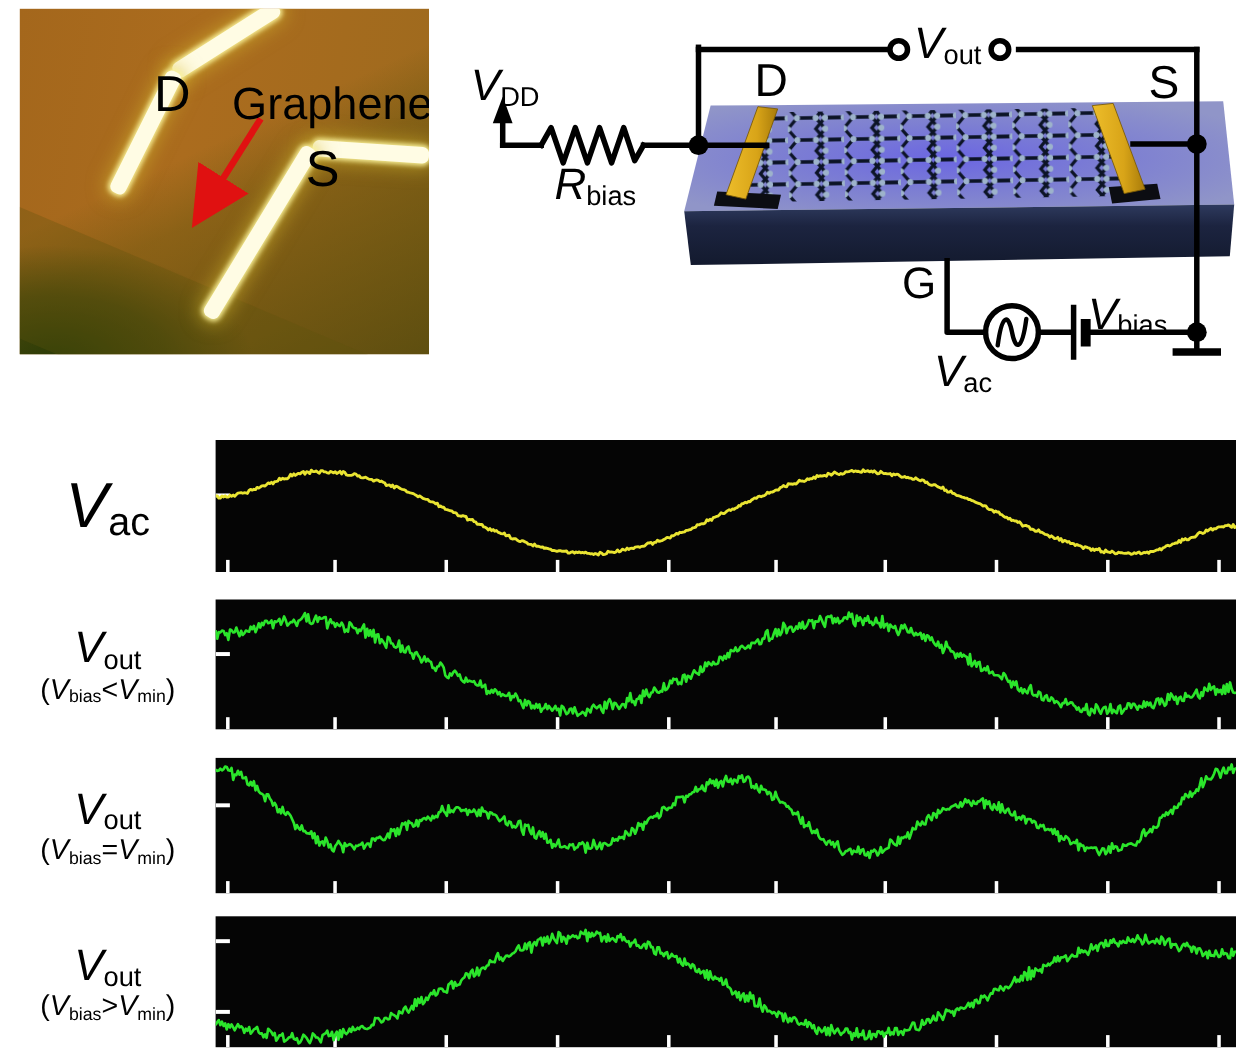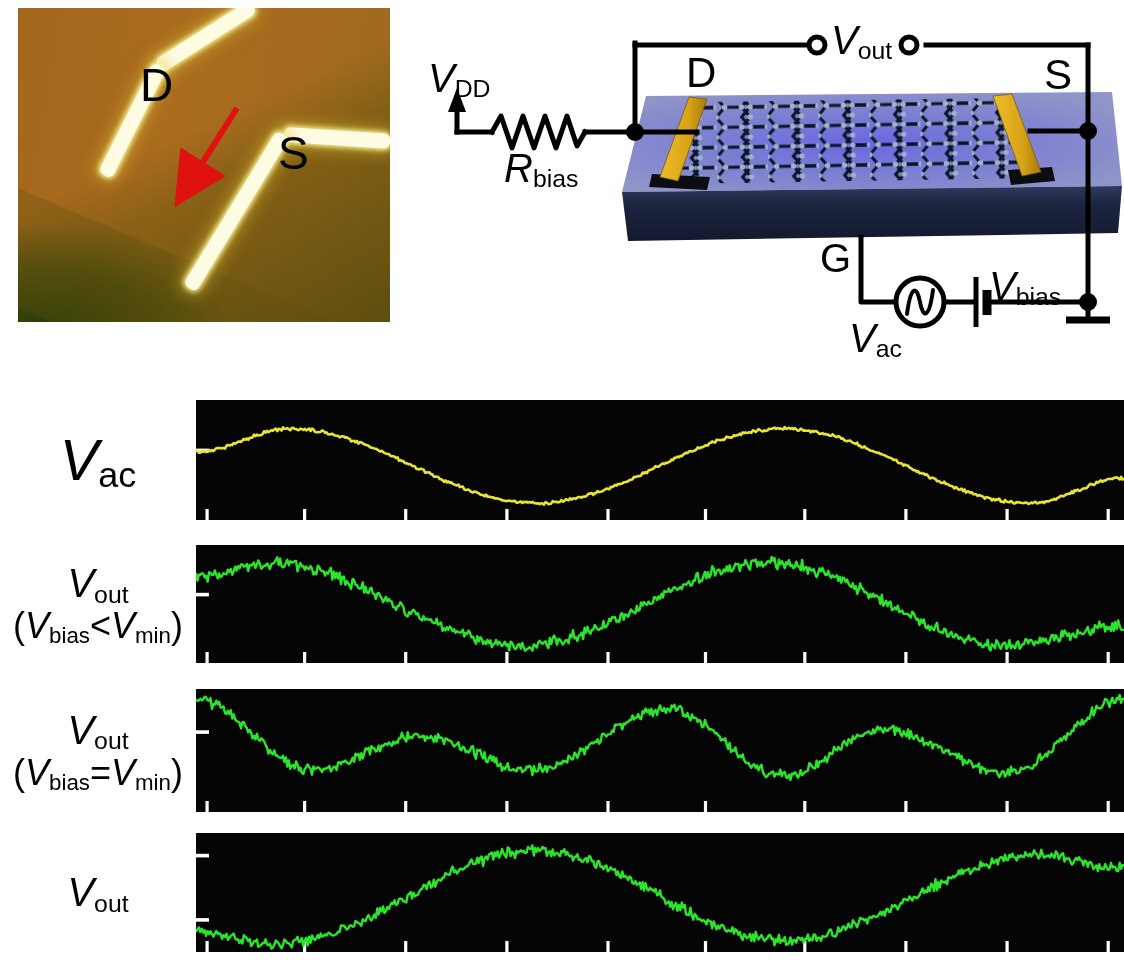--- a/index.html
+++ b/index.html
@@ -25,21 +25,21 @@
   .tk-i{font-style:italic;}
   .tk-n{font-style:normal;}
   .tk-sub{font-style:normal;font-size:62%;position:relative;top:.22em;letter-spacing:0;}
   
   .scope{position:absolute;left:196px;width:928px;background:#050505;}
   .scope svg{display:block;}
   .slabel{position:absolute;left:0;width:196px;display:flex;flex-direction:column;
            align-items:center;justify-content:center;text-align:center;line-height:1.12;}
   .slabel .l1{font-size:40px;}
   .slabel.big .l1{font-size:58px;}
-  .slabel .l2{font-size:36px;white-space:nowrap;}
+  .slabel .l2{font-size:26px;white-space:nowrap;}
 </style>
 </head>
 <body>
 
 <div class="fig">
 
   <div class="micro">
     <div class="m-shade" style="left:-40px;top:168px;width:470px;height:110px;transform:rotate(23deg);"></div>
     <div class="m-bar" style="left:235px;top:-9px;width:112px;transform:rotate(147.6deg);"></div>
     <div class="m-bar" style="left:142px;top:50px;width:123px;transform:rotate(116.6deg);"></div>
@@ -47,20 +47,21 @@
     <div class="m-bar" style="left:265px;top:119px;width:180px;transform:rotate(121.3deg);"></div>
     <svg class="m-arrow" width="372" height="314">
       <defs>
         <marker id="ah" markerWidth="9" markerHeight="9" refX="6" refY="4.5" orient="auto">
           <path d="M0,0 L9,4.5 L0,9 z" fill="#e01111"></path>
         </marker>
       </defs>
       <line x1="219" y1="100" x2="166" y2="184" stroke="#e01111" stroke-width="6" marker-end="url(#ah)"></line>
     </svg>
     <span class="m-lbl" style="left:122px;top:54px;font-size:46px;">D</span>
+    <span class="m-lbl" style="left:193px;top:66px;font-size:41px;">Graphene</span>
     <span class="m-lbl" style="left:260px;top:122px;font-size:46px;">S</span>
   </div>
 
   <div class="circ-wrap">
     <svg width="1124" height="398" viewBox="0 0 1124 398">
       <defs>
         <radialGradient id="glowG" cx="48%" cy="52%" r="62%">
           <stop offset="0%" stop-color="#6b66e2"></stop>
           <stop offset="50%" stop-color="#7d7fd2"></stop>
           <stop offset="100%" stop-color="#9095c8"></stop>
@@ -218,20 +219,21 @@
         <rect x="708.3" y="112" width="3.2" height="11" fill="#ffffff"></rect>
         <rect x="809.5" y="112" width="3.2" height="11" fill="#ffffff"></rect>
         <rect x="910.6" y="112" width="3.2" height="11" fill="#ffffff"></rect>
         <rect x="0" y="41.3" width="13" height="3.6" fill="#ffffff"></rect>
         <path d="M0.0,10.4L1.5,11.9L2.9,11.5L4.3,9.8L5.8,11.3L7.3,10.2L8.7,7.8L10.1,8.2L11.6,11.3L13.1,11.7L14.5,9.1L16.0,20.0L17.4,15.2L18.9,15.6L20.3,11.7L21.8,15.2L23.2,12.8L24.6,18.5L26.1,18.4L27.5,17.5L29.0,24.1L30.5,25.0L31.9,21.8L33.3,25.1L34.8,21.2L36.3,29.5L37.7,25.5L39.2,30.4L40.6,32.1L42.0,32.6L43.5,33.7L45.0,39.4L46.4,33.2L47.8,33.1L49.3,36.9L50.8,39.0L52.2,43.3L53.7,40.9L55.1,43.5L56.5,49.4L58.0,46.7L59.4,50.4L60.9,44.6L62.3,50.2L63.8,51.8L65.3,49.2L66.7,50.7L68.2,52.6L69.6,55.7L71.1,59.1L72.5,64.7L73.9,61.0L75.4,63.9L76.8,65.3L78.3,61.4L79.8,66.6L81.2,66.4L82.7,68.4L84.1,68.6L85.6,69.0L87.0,66.7L88.4,72.9L89.9,68.4L91.3,77.6L92.8,71.4L94.3,79.7L95.7,76.7L97.2,75.9L98.6,79.6L100.1,72.4L101.5,75.5L102.9,81.4L104.4,78.6L105.8,83.7L107.3,85.0L108.8,80.1L110.2,78.3L111.7,75.4L113.1,77.9L114.6,79.9L116.0,85.7L117.4,77.4L118.9,80.1L120.4,79.2L121.8,78.3L123.3,79.1L124.7,80.9L126.1,83.1L127.6,79.8L129.1,80.1L130.5,79.1L131.9,78.8L133.4,77.0L134.9,82.4L136.3,79.9L137.8,77.9L139.2,77.8L140.6,80.9L142.1,73.4L143.6,73.3L145.0,75.3L146.4,72.7L147.9,72.7L149.4,71.6L150.8,73.4L152.3,74.7L153.7,74.6L155.1,72.4L156.6,68.8L158.1,72.7L159.5,64.6L160.9,66.4L162.4,64.9L163.9,70.9L165.3,64.1L166.8,69.5L168.2,64.5L169.6,59.4L171.1,60.5L172.6,58.7L174.0,65.4L175.4,57.3L176.9,59.0L178.4,59.5L179.8,62.5L181.3,61.6L182.7,56.6L184.1,62.2L185.6,56.5L187.1,57.2L188.5,55.2L189.9,54.7L191.4,56.0L192.9,53.4L194.3,54.9L195.8,56.8L197.2,52.7L198.6,54.8L200.1,52.8L201.6,53.9L203.0,49.4L204.4,49.1L205.9,43.8L207.4,48.3L208.8,49.9L210.3,52.6L211.7,43.1L213.1,49.5L214.6,47.8L216.1,49.2L217.5,46.3L218.9,44.9L220.4,44.9L221.9,45.8L223.3,48.4L224.8,47.4L226.2,47.8L227.6,46.6L229.1,51.8L230.6,47.4L232.0,49.2L233.5,49.0L234.9,46.9L236.4,49.4L237.8,52.9L239.3,47.2L240.7,52.5L242.1,45.2L243.6,48.8L245.0,48.5L246.5,49.8L248.0,55.0L249.4,49.5L250.9,49.8L252.3,51.5L253.8,51.5L255.2,52.4L256.6,55.1L258.1,57.5L259.5,56.4L261.0,55.0L262.5,53.2L263.9,60.1L265.4,61.3L266.8,57.7L268.3,58.5L269.7,63.2L271.1,61.9L272.6,63.4L274.0,61.7L275.5,57.6L277.0,57.2L278.4,66.0L279.9,69.8L281.3,60.7L282.8,61.6L284.2,60.9L285.6,66.2L287.1,69.4L288.5,63.2L290.0,72.5L291.5,73.3L292.9,69.1L294.4,66.6L295.8,71.5L297.3,67.5L298.7,73.4L300.1,69.0L301.6,77.1L303.0,76.6L304.5,74.5L306.0,81.7L307.4,78.4L308.9,80.3L310.3,77.9L311.8,74.2L313.2,81.0L314.6,81.3L316.1,80.8L317.5,80.2L319.0,81.6L320.5,82.2L321.9,78.7L323.4,79.3L324.8,78.5L326.3,83.3L327.7,81.6L329.1,81.3L330.6,77.6L332.0,78.4L333.5,76.7L335.0,78.7L336.4,86.1L337.9,77.1L339.3,82.4L340.8,82.6L342.2,81.5L343.6,74.6L345.1,79.5L346.5,82.8L348.0,80.5L349.5,77.1L350.9,83.0L352.4,77.9L353.8,77.4L355.3,78.4L356.7,79.7L358.1,79.3L359.6,78.4L361.0,73.1L362.5,75.3L364.0,73.8L365.4,75.2L366.9,71.7L368.3,72.8L369.8,71.9L371.2,73.6L372.6,66.6L374.1,68.2L375.5,70.4L377.0,70.3L378.5,63.7L379.9,65.1L381.4,68.9L382.8,65.3L384.3,59.2L385.7,61.6L387.1,60.0L388.6,65.3L390.0,58.2L391.5,59.6L393.0,56.3L394.4,54.6L395.9,53.5L397.3,54.4L398.8,52.8L400.2,53.1L401.6,50.3L403.1,54.7L404.5,52.8L406.0,45.3L407.5,44.6L408.9,46.0L410.4,47.5L411.8,45.4L413.3,45.4L414.7,45.1L416.1,41.4L417.6,43.0L419.0,35.7L420.5,35.6L422.0,35.7L423.4,35.3L424.9,35.2L426.3,40.4L427.8,34.4L429.2,35.3L430.6,33.2L432.1,33.0L433.5,31.2L435.0,31.0L436.5,26.4L437.9,30.5L439.4,28.5L440.8,28.3L442.3,25.1L443.7,29.3L445.1,30.1L446.6,22.2L448.0,24.0L449.5,19.6L451.0,23.0L452.4,20.8L453.9,25.4L455.3,19.8L456.8,27.1L458.2,22.1L459.6,21.0L461.1,25.9L462.5,20.2L464.0,16.4L465.5,21.5L466.9,21.9L468.3,19.0L469.8,23.9L471.3,19.7L472.7,20.3L474.2,22.4L475.6,16.5L477.0,18.1L478.5,15.8L480.0,21.8L481.4,21.0L482.8,17.6L484.3,17.0L485.8,19.1L487.2,27.0L488.7,25.7L490.1,27.7L491.5,24.0L493.0,28.9L494.5,31.4L495.9,25.4L497.3,28.7L498.8,28.7L500.3,29.4L501.7,33.0L503.2,31.0L504.6,32.3L506.0,38.2L507.5,37.5L509.0,30.9L510.4,35.5L511.8,37.9L513.3,40.6L514.8,40.1L516.2,40.8L517.7,41.5L519.1,44.4L520.5,43.8L522.0,46.2L523.5,47.2L524.9,51.4L526.3,50.1L527.8,51.2L529.3,49.2L530.7,55.4L532.2,59.8L533.6,53.9L535.0,63.0L536.5,61.3L538.0,61.8L539.4,58.4L540.8,64.3L542.3,68.3L543.8,66.5L545.2,68.2L546.7,65.2L548.1,70.9L549.5,73.4L551.0,74.2L552.5,73.9L553.9,76.6L555.3,78.8L556.8,75.9L558.3,75.3L559.7,78.8L561.2,76.6L562.6,81.2L564.0,78.0L565.5,75.8L567.0,83.4L568.4,85.8L569.8,88.2L571.3,87.1L572.8,84.8L574.2,84.6L575.7,83.2L577.1,82.6L578.5,87.6L580.0,84.4L581.5,85.3L582.9,85.6L584.3,80.7L585.8,87.1L587.3,83.6L588.7,83.0L590.2,88.3L591.6,88.8L593.0,85.7L594.5,90.9L596.0,84.5L597.4,85.2L598.8,83.3L600.3,84.9L601.8,88.7L603.2,86.5L604.7,81.2L606.1,86.1L607.5,84.6L609.0,83.0L610.5,82.3L611.9,81.7L613.3,74.2L614.8,75.4L616.3,77.8L617.7,79.0L619.2,79.6L620.6,71.8L622.0,78.1L623.5,72.5L625.0,72.9L626.4,71.6L627.8,72.2L629.3,67.8L630.8,73.3L632.2,69.0L633.7,63.7L635.1,64.9L636.5,64.7L638.0,57.9L639.5,60.4L640.9,61.3L642.3,57.9L643.8,60.2L645.3,60.5L646.7,54.2L648.2,52.0L649.6,54.5L651.0,56.6L652.5,50.2L654.0,51.2L655.4,54.3L656.8,47.3L658.3,50.1L659.8,48.6L661.2,45.7L662.7,46.6L664.1,47.2L665.5,46.5L667.0,46.8L668.5,44.6L669.9,43.9L671.3,43.3L672.8,42.3L674.3,44.6L675.7,45.0L677.2,40.3L678.6,44.2L680.0,41.4L681.5,37.5L683.0,40.4L684.4,38.6L685.8,41.0L687.3,43.6L688.8,39.1L690.2,41.6L691.7,41.9L693.1,39.4L694.5,39.6L696.0,37.8L697.5,36.8L698.9,45.7L700.3,38.5L701.8,42.0L703.3,39.6L704.7,45.2L706.2,47.2L707.6,42.2L709.0,45.0L710.5,47.2L712.0,40.4L713.4,49.6L714.8,42.2L716.3,48.2L717.8,49.9L719.2,47.2L720.7,46.2L722.1,50.3L723.5,52.0L725.0,52.2L726.5,48.8L727.9,56.4L729.3,54.3L730.8,53.9L732.3,56.1L733.7,52.7L735.2,53.2L736.6,59.5L738.0,55.5L739.5,55.6L741.0,55.8L742.4,58.8L743.8,57.3L745.3,58.4L746.8,63.4L748.2,63.8L749.7,61.0L751.1,62.2L752.5,60.9L754.0,65.7L755.5,65.1L756.9,64.7L758.3,65.6L759.8,64.7L761.3,69.0L762.7,64.7L764.2,69.8L765.6,66.9L767.0,75.8L768.5,71.0L770.0,73.8L771.4,74.4L772.8,71.1L774.3,72.3L775.8,74.1L777.2,78.4L778.7,77.4L780.1,76.6L781.5,77.4L783.0,74.6L784.5,84.0L785.9,78.0L787.3,79.7L788.8,79.7L790.3,84.6L791.7,81.5L793.2,82.0L794.6,81.9L796.0,81.5L797.5,82.0L799.0,81.5L800.4,81.6L801.8,85.2L803.3,88.3L804.8,85.2L806.2,82.2L807.7,82.7L809.1,87.6L810.5,85.6L812.0,80.5L813.5,86.2L814.9,77.6L816.3,82.5L817.8,80.4L819.3,80.7L820.7,84.5L822.2,83.8L823.6,83.5L825.0,78.7L826.5,79.7L828.0,79.8L829.4,78.5L830.8,78.0L832.3,77.7L833.8,78.7L835.2,79.3L836.7,79.7L838.1,75.9L839.5,76.6L841.0,74.2L842.5,67.4L843.9,64.9L845.3,71.0L846.8,68.4L848.3,67.4L849.7,64.7L851.2,67.5L852.6,62.4L854.0,63.3L855.5,63.4L857.0,61.6L858.4,54.5L859.8,54.3L861.3,51.9L862.8,52.8L864.2,49.5L865.7,51.7L867.1,49.2L868.5,47.3L870.0,50.8L871.5,44.2L872.9,45.6L874.3,45.2L875.8,41.6L877.3,42.1L878.7,36.0L880.2,37.4L881.6,32.8L883.0,34.3L884.5,35.8L886.0,30.7L887.4,35.3L888.8,32.3L890.3,31.8L891.8,28.6L893.2,29.9L894.7,25.0L896.1,18.5L897.5,26.6L899.0,22.4L900.5,16.8L901.9,19.1L903.3,19.3L904.8,19.5L906.3,17.5L907.7,14.4L909.2,10.0L910.6,10.3L912.0,13.2L913.5,18.0L915.0,11.9L916.4,8.8L917.8,13.9L919.3,13.8L920.8,8.9L922.2,10.5L923.7,5.9L925.1,13.7L926.5,10.1L928.0,9.4" fill="none" stroke="#2be52b" stroke-width="2.4" stroke-linejoin="round"></path>
       </svg>
     </div>
 
   <div class="slabel" style="top:833px;height:119px;">
     <div class="l1"><span class="tk-i">V</span><span class="tk-sub">out</span></div>
+    <div class="l2"><span class="tk-n">(</span><span class="tk-i">V</span><span class="tk-sub">bias</span><span class="tk-n">&gt;</span><span class="tk-i">V</span><span class="tk-sub">min</span><span class="tk-n">)</span></div>
   </div>
   <div class="scope" style="top:833px;height:119px;">
       <svg width="928" height="119" viewBox="0 0 928 119">
         <rect x="9.5" y="108" width="3.2" height="11" fill="#ffffff"></rect>
         <rect x="107.0" y="108" width="3.2" height="11" fill="#ffffff"></rect>
         <rect x="208.1" y="108" width="3.2" height="11" fill="#ffffff"></rect>
         <rect x="309.3" y="108" width="3.2" height="11" fill="#ffffff"></rect>
         <rect x="410.4" y="108" width="3.2" height="11" fill="#ffffff"></rect>
         <rect x="507.9" y="108" width="3.2" height="11" fill="#ffffff"></rect>
         <rect x="607.2" y="108" width="3.2" height="11" fill="#ffffff"></rect>

